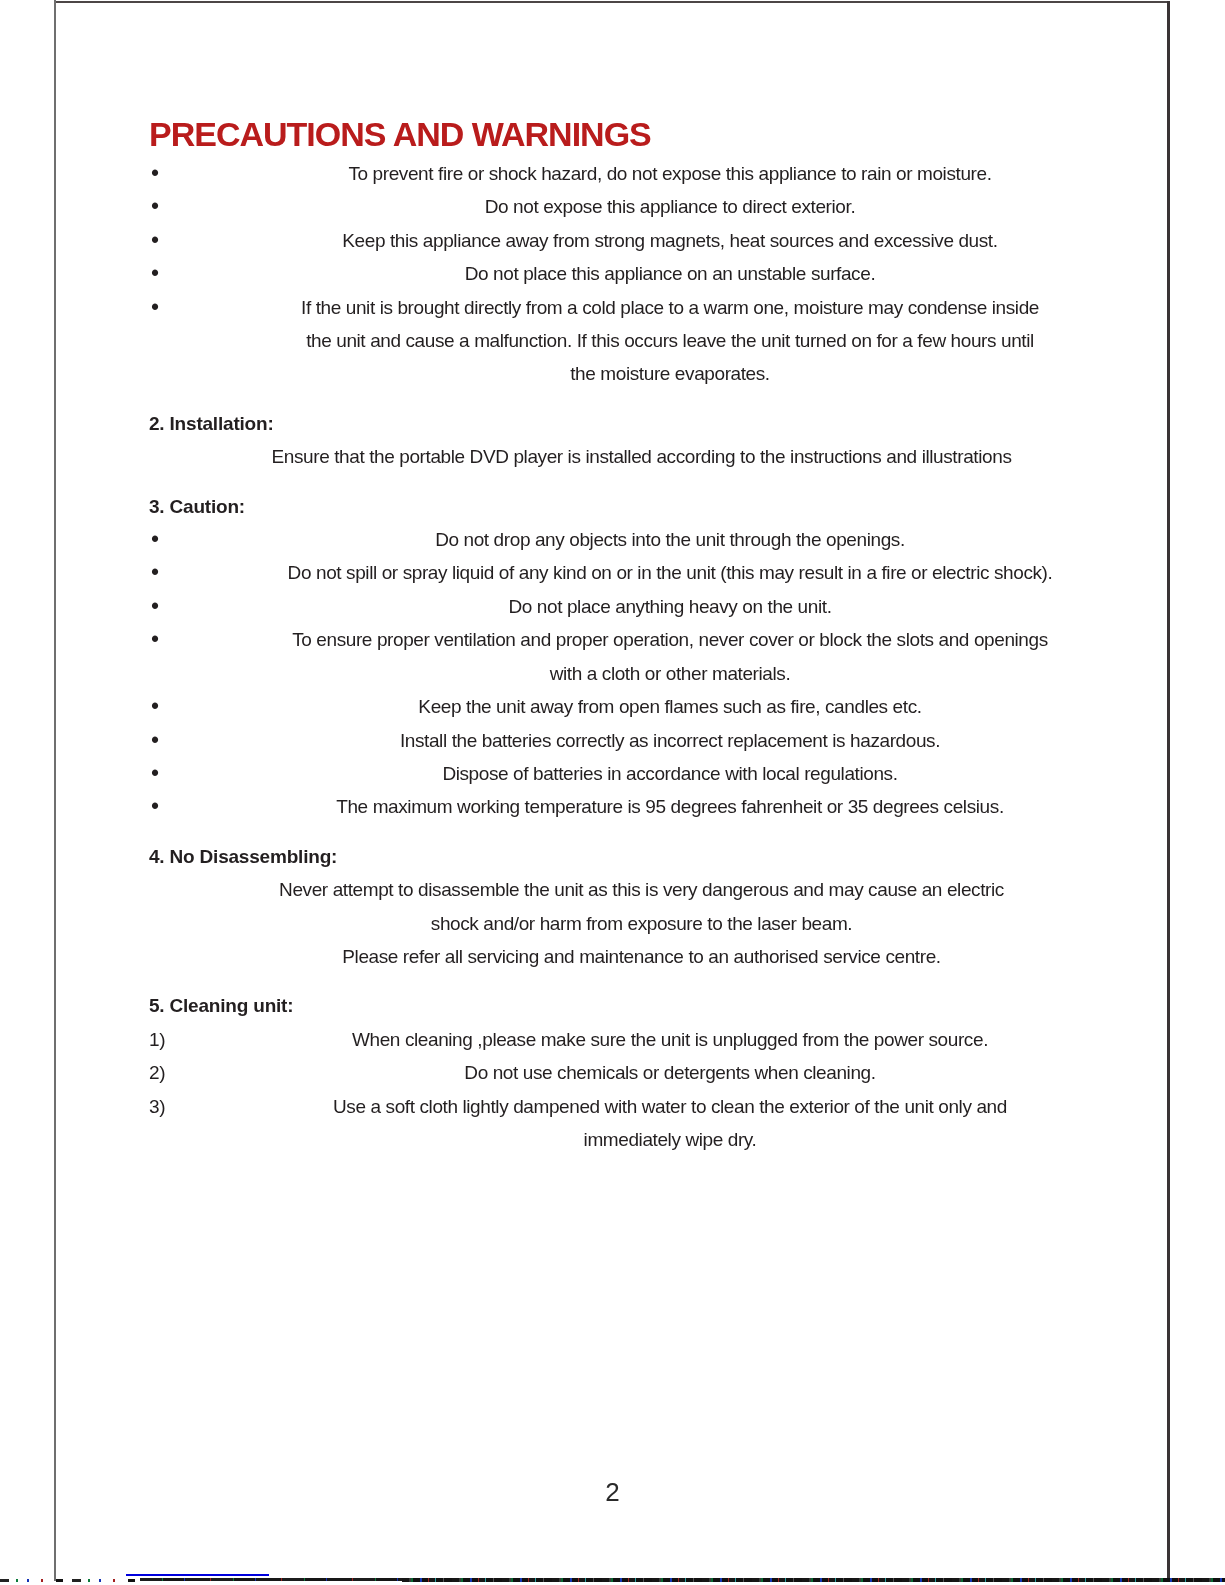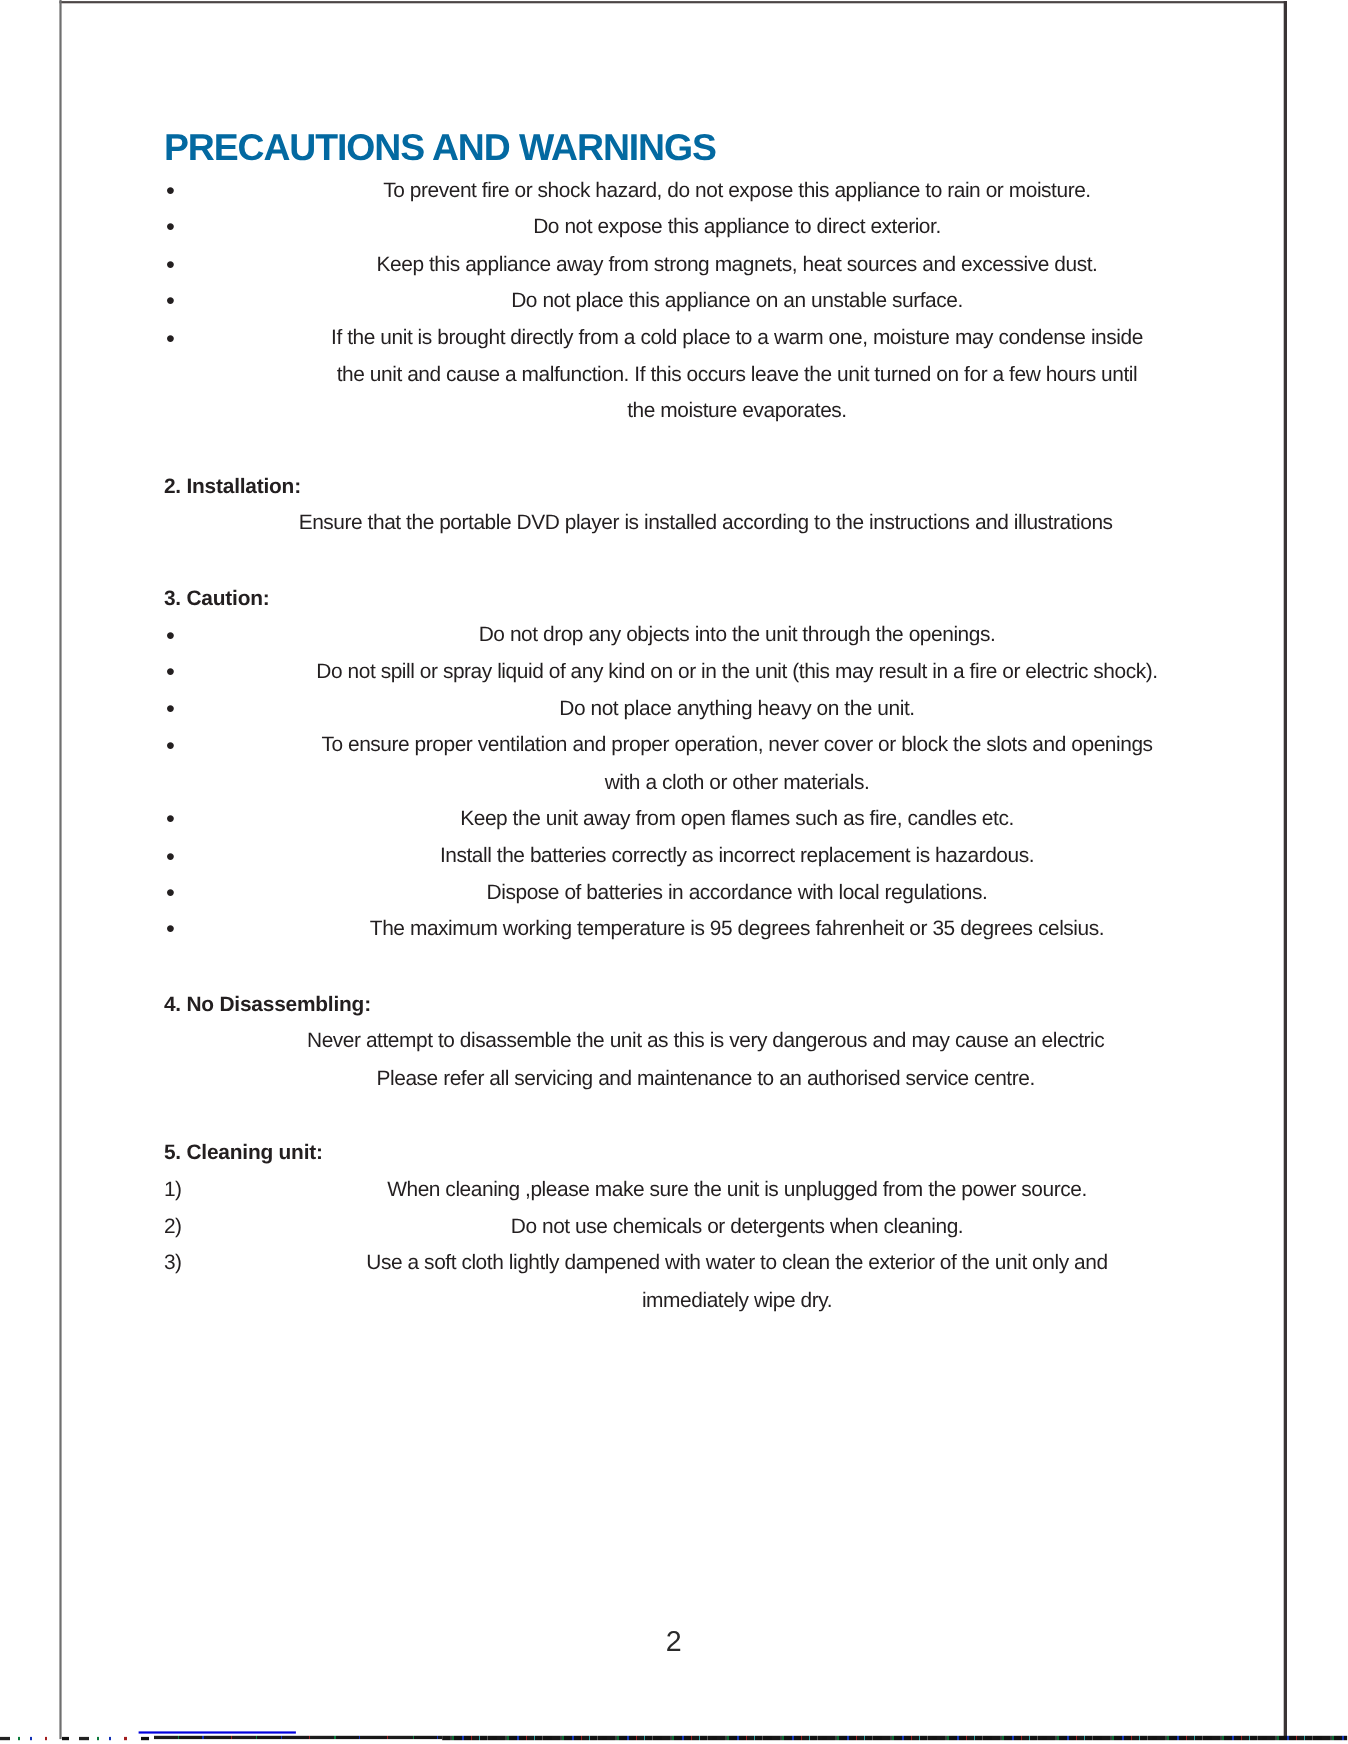--- a/index.html
+++ b/index.html
@@ -49,27 +49,27 @@
     left: 149px;
     top: 112px;
     width: 985px;
   }
   .doc-title {
     font-size: 34px;
     font-weight: bold;
     letter-spacing: -1px;
     line-height: 45px;
     white-space: nowrap;
-    color: #0369a1;
+    color: #b91c1c;
   }
   .section-heading {
     font-size: 19px;
     font-weight: bold;
     line-height: 33.4px;
-    margin-top: 35px;
+    margin-top: 16px;
     letter-spacing: -0.2px;
   }
   .section-heading.first { margin-top: 0; }
   .item {
     display: flex;
     align-items: flex-start;
     font-size: 19px;
     letter-spacing: -0.4px;
   }
   .marker {
@@ -187,20 +187,21 @@
           </div>
         </div>
         <div class="item">
           <span class="marker bullet">•</span>
           <div class="item-lines">
             <div class="line">The maximum working temperature is 95 degrees fahrenheit or 35 degrees celsius.</div>
           </div>
         </div>
         <div class="section-heading">4. No Disassembling:</div>
         <div class="pline">Never attempt to disassemble the unit as this is very dangerous and may cause an electric</div>
+        <div class="pline">shock and/or harm from exposure to the laser beam.</div>
         <div class="pline">Please refer all servicing and maintenance to an authorised service centre.</div>
         <div class="section-heading">5. Cleaning unit:</div>
         <div class="item">
           <span class="marker number">1)</span>
           <div class="item-lines">
             <div class="line">When cleaning ,please make sure the unit is unplugged from the power source.</div>
           </div>
         </div>
         <div class="item">
           <span class="marker number">2)</span>

